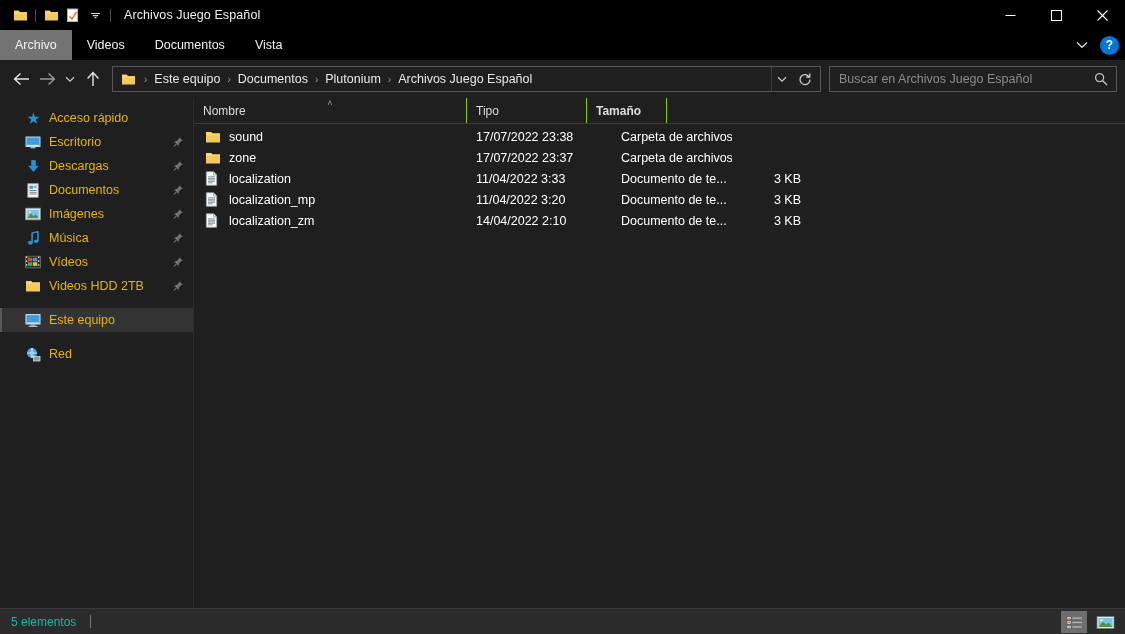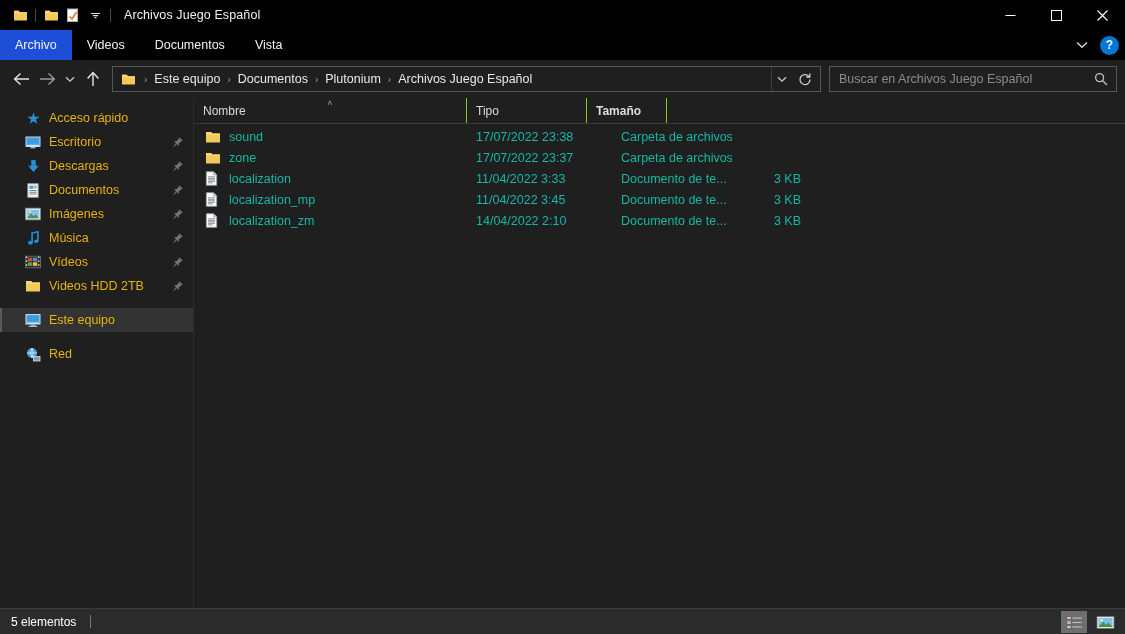--- a/index.html
+++ b/index.html
@@ -45,21 +45,21 @@
 
   
   .ribbon {
     height: 30px; flex: 0 0 30px; background: #000000;
     display: flex; align-items: stretch; position: relative;
   }
   .tab {
     display: flex; align-items: center; padding: 0 15px;
     color: #f2f2f2; font-size: 12.5px; white-space: nowrap;
   }
-  .tab.file { background: #1d4ed8; }
+  .tab.file { background: #737373; }
   .ribbon-right {
     position: absolute; right: 6px; top: 0; height: 30px;
     display: flex; align-items: center; gap: 6px;
   }
   .ribbon-chevron {
     width: 24px; height: 24px; display: flex;
     align-items: center; justify-content: center; color: #d8d8d8;
   }
   .help-btn {
     width: 19px; height: 19px; border-radius: 50%;
@@ -163,42 +163,42 @@
   .col.c-type { width: 120px; flex: 0 0 120px; }
   .col.c-size { width: 80px; flex: 0 0 80px; font-weight: bold; }
   .col.c-pad   { flex: 1 1 auto; border-right: none; }
   .sortmark {
     position: absolute; top: 1px; left: 50%; transform: translateX(-50%);
     color: #9a9a9a; font-size: 9px; line-height: 9px;
   }
   .rows { flex: 1 1 auto; overflow: hidden; padding-top: 2px; }
   .row {
     height: 21px; display: flex; align-items: center; font-size: 12.5px;
-    color: #14b8a6; cursor: default;
+    color: #ffffff; cursor: default;
   }
   .cell { white-space: nowrap; overflow: hidden; }
   .cell.c-name {
     width: 273px; flex: 0 0 273px; display: flex;
     align-items: center; padding-left: 11px; gap: 8px;
   }
   .cell.c-date { width: 145px; flex: 0 0 145px; padding-left: 9px; }
   .cell.c-type { width: 120px; flex: 0 0 120px; padding-left: 9px; }
   .cell.c-size {
     width: 80px; flex: 0 0 80px; padding-right: 11px; text-align: right;
   }
   .fileicon { width: 16px; height: 16px; flex: 0 0 16px; display: flex; align-items: center; }
 
   
   .statusbar {
     height: 26px; flex: 0 0 26px; background: #2b2b2b;
     border-top: 1px solid #3a3a3a;
     display: flex; align-items: center; padding-left: 11px;
     position: relative;
   }
-  .status-text { color: #ffffff; font-size: 12px; }
+  .status-text { color: #14b8a6; font-size: 12px; }
   .status-sep {
     width: 1px; height: 13px; background: #767676; margin: 0 14px;
   }
   .viewbtns {
     position: absolute; right: 7px; top: 0; height: 26px;
     display: flex; align-items: center; gap: 5px;
   }
   .viewbtn {
     width: 26px; height: 22px; display: flex;
     align-items: center; justify-content: center;
@@ -573,21 +573,21 @@
           <div class="cell c-name">
             <span class="fileicon">
               <svg width="13" height="15" viewBox="0 0 13 16">
                 <path d="M1 0.8 H8.6 L12 4.2 V15.2 H1 Z" fill="#fbfbfb" stroke="#9aa5ad" stroke-width="0.9"></path>
                 <path d="M8.6 0.8 V4.2 H12" fill="#dde3e8" stroke="#9aa5ad" stroke-width="0.9"></path>
                 <path d="M2.8 6.2 H10.2 M2.8 7.8 H10.2 M2.8 9.4 H10.2 M2.8 11 H10.2 M2.8 12.6 H7.8" stroke="#6d7a84" stroke-width="0.85"></path>
               </svg>
             </span>
             <span>localization_mp</span>
           </div>
-          <div class="cell c-date">11/04/2022 3:45</div>
+          <div class="cell c-date">11/04/2022 3:20</div>
           <div class="cell c-type">Documento de te...</div>
           <div class="cell c-size">3 KB</div>
         </div>
 
         <div class="row">
           <div class="cell c-name">
             <span class="fileicon">
               <svg width="13" height="15" viewBox="0 0 13 16">
                 <path d="M1 0.8 H8.6 L12 4.2 V15.2 H1 Z" fill="#fbfbfb" stroke="#9aa5ad" stroke-width="0.9"></path>
                 <path d="M8.6 0.8 V4.2 H12" fill="#dde3e8" stroke="#9aa5ad" stroke-width="0.9"></path>

